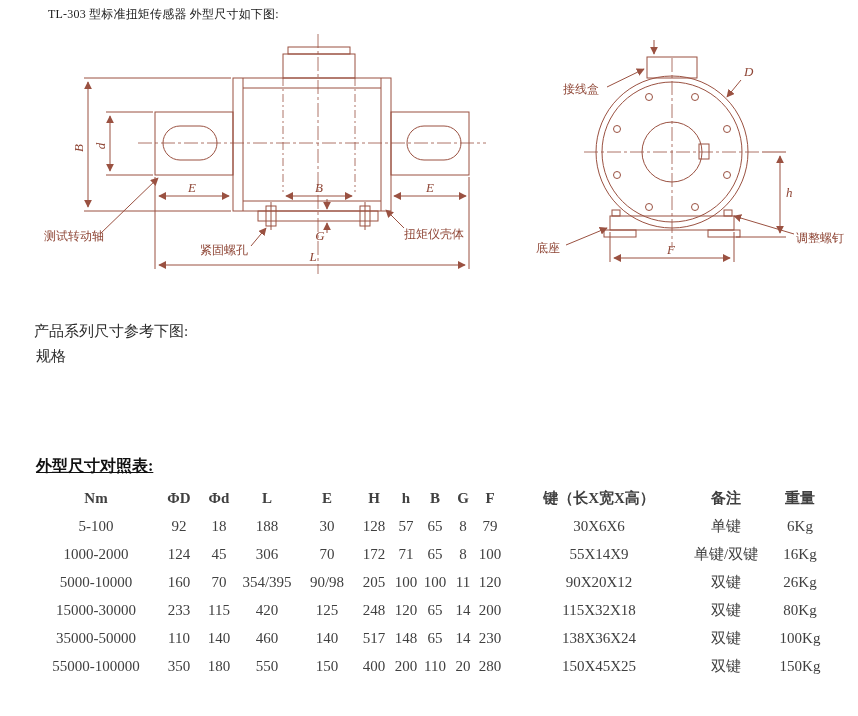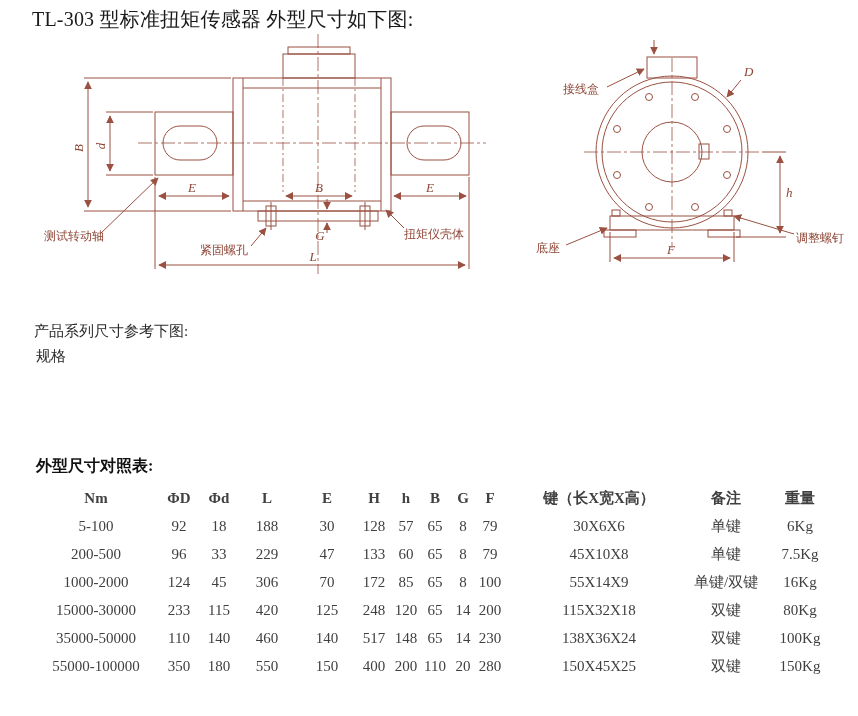--- a/index.html
+++ b/index.html
@@ -1,24 +1,24 @@
 <!DOCTYPE html>
 <html><head>
 <meta charset="utf-8">
 <style>
   html,body { margin:0; padding:0; background:#ffffff; }
   .page {
     position:relative; width:858px; height:716px; background:#fff;
     font-family:"Liberation Serif","DejaVu Serif",serif; color:#1a1a1a; overflow:hidden;
   }
-  .title { position:absolute; left:32px; top:6px; font-size:20px; letter-spacing:0.2px; }
+  .title { position:absolute; left:48px; top:6px; font-size:12px; letter-spacing:0.2px; }
   .svgwrap { position:absolute; left:0; top:30px; width:858px; height:260px; }
   .para1 { position:absolute; left:34px; top:322px; font-size:15px; color:#2b2b2b; }
   .para2 { position:absolute; left:36px; top:347px; font-size:15px; color:#2b2b2b;text-align:center; }
-  .tbl-title { position:absolute; left:36px; top:456px; font-size:16px; font-weight:bold; color:#111; }
+  .tbl-title { position:absolute; left:36px; top:456px; font-size:16px; font-weight:bold; color:#111;text-decoration:underline; }
   .dim-table { position:absolute; left:36px; top:484px; width:806px; border-collapse:collapse; table-layout:fixed; font-size:15px; color:#404040; }
   .dim-table th { font-weight:bold; }
   .dim-table th, .dim-table td { padding:0; height:28px; text-align:center; vertical-align:middle; white-space:nowrap; overflow:visible; }
 
   
   .ln  { stroke:#9a5141; fill:none; stroke-width:1; }
   .cl  { stroke:#9a5141; fill:none; stroke-width:0.8; stroke-dasharray:14 3 3 3; }
   .cl2 { stroke:#9a5141; fill:none; stroke-width:0.8; stroke-dasharray:8 3 2 3; }
   .dim { stroke:#9a5141; fill:none; stroke-width:1; marker-start:url(#ah); marker-end:url(#ah); }
   .leader { stroke:#9a5141; fill:none; stroke-width:1; marker-end:url(#ah); }
@@ -199,48 +199,48 @@
           <td>128</td>
           <td>57</td>
           <td>65</td>
           <td>8</td>
           <td>79</td>
           <td>30X6X6</td>
           <td>单键</td>
           <td>6Kg</td>
         </tr>
         <tr>
-          <td>200-500</td>
-          <td>96</td>
-          <td>33</td>
-          <td>229</td>
-          <td>47</td>
-          <td>133</td>
-          <td>60</td>
-          <td>65</td>
-          <td>8</td>
-          <td>79</td>
-          <td>45X10X8</td>
-          <td>单键</td>
-          <td>7.5Kg</td>
-        </tr>
-        <tr>
           <td>1000-2000</td>
           <td>124</td>
           <td>45</td>
           <td>306</td>
           <td>70</td>
           <td>172</td>
-          <td>85</td>
+          <td>71</td>
           <td>65</td>
           <td>8</td>
           <td>100</td>
           <td>55X14X9</td>
           <td>单键/双键</td>
           <td>16Kg</td>
+        </tr>
+        <tr>
+          <td>5000-10000</td>
+          <td>160</td>
+          <td>70</td>
+          <td>354/395</td>
+          <td>90/98</td>
+          <td>205</td>
+          <td>100</td>
+          <td>100</td>
+          <td>11</td>
+          <td>120</td>
+          <td>90X20X12</td>
+          <td>双键</td>
+          <td>26Kg</td>
         </tr>
         <tr>
           <td>15000-30000</td>
           <td>233</td>
           <td>115</td>
           <td>420</td>
           <td>125</td>
           <td>248</td>
           <td>120</td>
           <td>65</td>

